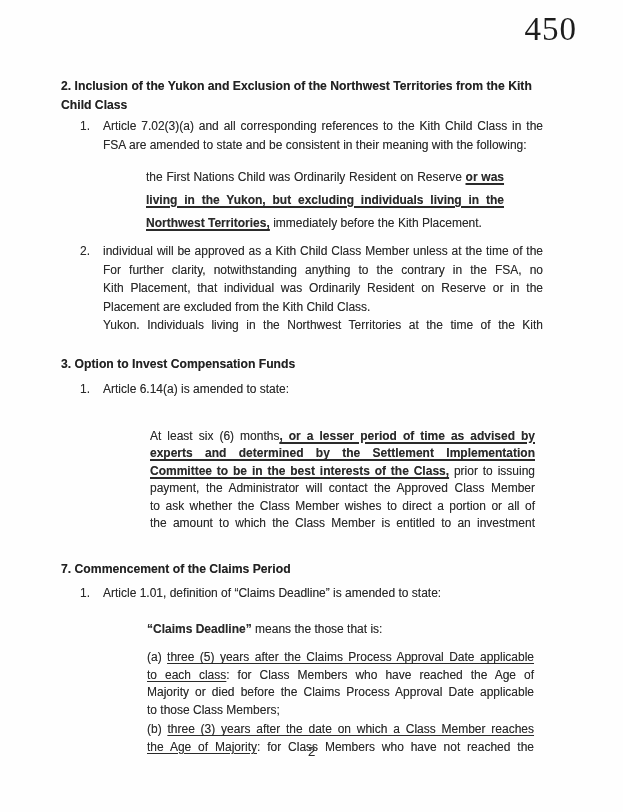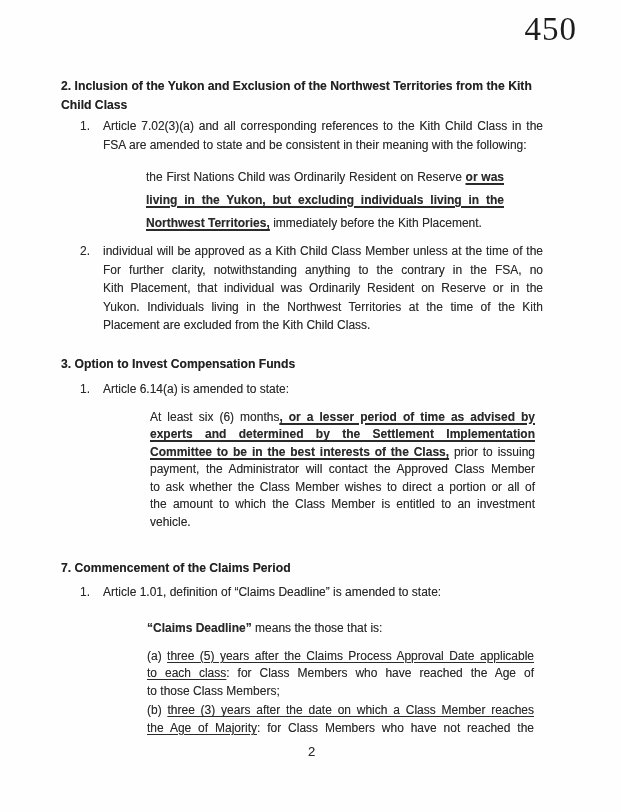--- a/index.html
+++ b/index.html
@@ -22,21 +22,21 @@
 
   .item { display:flex; line-height:18.5px; margin-left:19px; margin-right:39px; }
   .marker { flex:0 0 23px; }
   .itembody { flex:1; min-width:0; }
 
   .line { text-align:justify; text-align-last:justify; }
   .line.last { text-align-last:left; }
 
   .quote { }
   .q1 { margin-left:43px; width:358px; line-height:23px;  margin-top:12px; }
-  .q2 { margin-left:47px; width:385px; line-height:17.5px; margin-top:10px; }
+  .q2 { margin-left:47px; width:385px; line-height:17.5px; margin-top:29px; }
   .q4 { margin-left:44px; width:387px; line-height:17.5px; }
   .q4a { margin-top:18.5px; }
   .q4b { margin-top:10.5px; }
   .q4c { margin-top:2px; }
 
   .s2h { margin-top:0; }
   .i1  { margin-top:2px; }
   .i2  { margin-top:7px; }
   .s3h { margin-top:20.5px; }
   .i3  { margin-top:6px; }
@@ -82,22 +82,22 @@
       </div>
     </div>
 
     <div class="item i2">
       <span class="marker">2.</span>
       <div class="itembody">
         <div>
             <div class="line"><span class="seg-n">individual will be approved as a Kith Child Class Member unless at the time of the</span></div>
             <div class="line"><span class="seg-n">For further clarity, notwithstanding anything to the contrary in the FSA, no</span></div>
             <div class="line"><span class="seg-n">Kith Placement, that individual was Ordinarily Resident on Reserve or in the</span></div>
+            <div class="line last"><span class="seg-n">Placement are excluded from the Kith Child Class.</span></div>
             <div class="line"><span class="seg-n">Yukon. Individuals living in the Northwest Territories at the time of the Kith</span></div>
-            <div class="line last"><span class="seg-n">Placement are excluded from the Kith Child Class.</span></div>
           </div>
       </div>
     </div>
 
     <div class="heading s3h">
         <div class="line last">3. Option to Invest Compensation Funds</div>
       </div>
 
     <div class="item i3">
       <span class="marker">1.</span>
@@ -105,41 +105,41 @@
         <div>
             <div class="line last"><span class="seg-n">Article 6.14(a) is amended to state:</span></div>
           </div>
         <div class="quote q2">
             <div class="line"><span class="seg-n">At least six (6) months</span><span class="seg-bu">, or a lesser period of time as advised by</span></div>
             <div class="line"><span class="seg-bu">experts and determined by the Settlement Implementation</span></div>
             <div class="line"><span class="seg-bu">Committee to be in the best interests of the Class,</span><span class="seg-n"> prior to issuing</span></div>
             <div class="line"><span class="seg-n">payment, the Administrator will contact the Approved Class Member</span></div>
             <div class="line"><span class="seg-n">to ask whether the Class Member wishes to direct a portion or all of</span></div>
             <div class="line"><span class="seg-n">the amount to which the Class Member is entitled to an investment</span></div>
-            <div class="line last"><span class="seg-n">vehicle.</span></div>
           </div>
       </div>
     </div>
 
     <div class="heading s4h">
         <div class="line last">7. Commencement of the Claims Period</div>
       </div>
 
     <div class="item i4">
       <span class="marker">1.</span>
       <div class="itembody">
         <div>
             <div class="line last"><span class="seg-n">Article 1.01, definition of “Claims Deadline” is amended to state:</span></div>
           </div>
         <div class="quote q4 q4a">
             <div class="line last"><span class="seg-b">“Claims Deadline”</span><span class="seg-n"> means the those that is:</span></div>
           </div>
         <div class="quote q4 q4b">
             <div class="line"><span class="seg-n">(a) </span><span class="seg-u">three (5) years after the Claims Process Approval Date applicable</span></div>
             <div class="line"><span class="seg-u">to each class</span><span class="seg-n">: for Class Members who have reached the Age of</span></div>
+            <div class="line"><span class="seg-n">Majority or died before the Claims Process Approval Date applicable</span></div>
             <div class="line last"><span class="seg-n">to those Class Members;</span></div>
           </div>
         <div class="quote q4 q4c">
             <div class="line"><span class="seg-n">(b) </span><span class="seg-u">three (3) years after the date on which a Class Member reaches</span></div>
             <div class="line"><span class="seg-u">the Age of Majority</span><span class="seg-n">: for Class Members who have not reached the</span></div>
           </div>
       </div>
     </div>
 
   </div>

